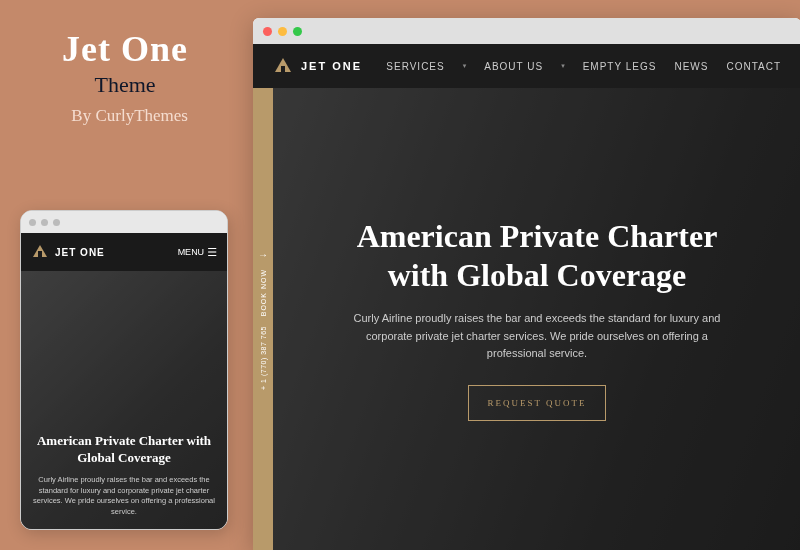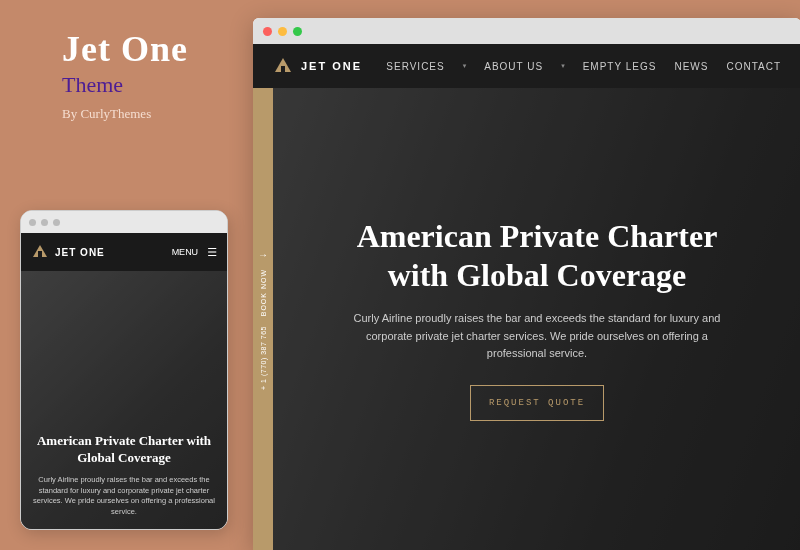--- a/index.html
+++ b/index.html
@@ -28,31 +28,31 @@
       font-size: 36px;
       font-weight: bold;
       color: #fff;
       letter-spacing: 1px;
       line-height: 1.1;
       text-align: center;
     }
 
     .left-subtitle {
       font-size: 22px;
-      color: #4c1d95;
+      color: #0f172a;
       font-weight: normal;
       margin-top: 2px;
-      text-align: left;
+      text-align: center;
     }
 
     .left-by {
-      font-size: 13px;
+      font-size: 17px;
       color: #f5ddd0;
       margin-top: 8px;
-      text-align: left;
+      text-align: right;
     }
 
     
     .mobile-mockup {
       position: absolute;
       left: 20px;
       top: 210px;
       width: 208px;
       height: 320px;
       background: #fff;
@@ -104,21 +104,21 @@
       letter-spacing: 1px;
       font-family: sans-serif;
     }
 
     .mobile-menu-btn {
       color: #fff;
       font-size: 9px;
       font-family: sans-serif;
       display: flex;
       align-items: center;
-      gap: 9px;
+      gap: 3px;
     }
 
     .mobile-hero {
       background: #3a3a3a;
       height: 260px;
       position: relative;
       display: flex;
       flex-direction: column;
       justify-content: flex-end;
       padding: 12px 12px 14px;
@@ -319,21 +319,21 @@
       margin-left: auto;
       margin-right: auto;
       font-family: sans-serif;
     }
 
     .request-btn {
       background: transparent;
       border: 1px solid #b89a6a;
       color: #b89a6a;
       font-size: 9px;
-      font-family: Liberation Mono, monospace;
+      font-family: Liberation Serif, serif;
       letter-spacing: 2px;
       text-transform: uppercase;
       padding: 12px 18px;
       cursor: pointer;
     }
   </style>
 </head>
 <body>
 
 <div class="left-panel">

